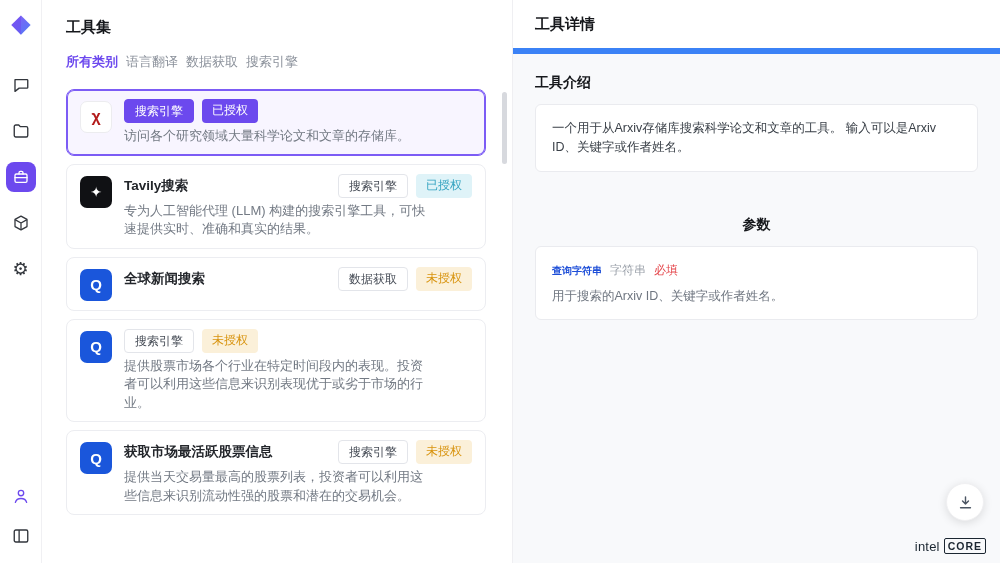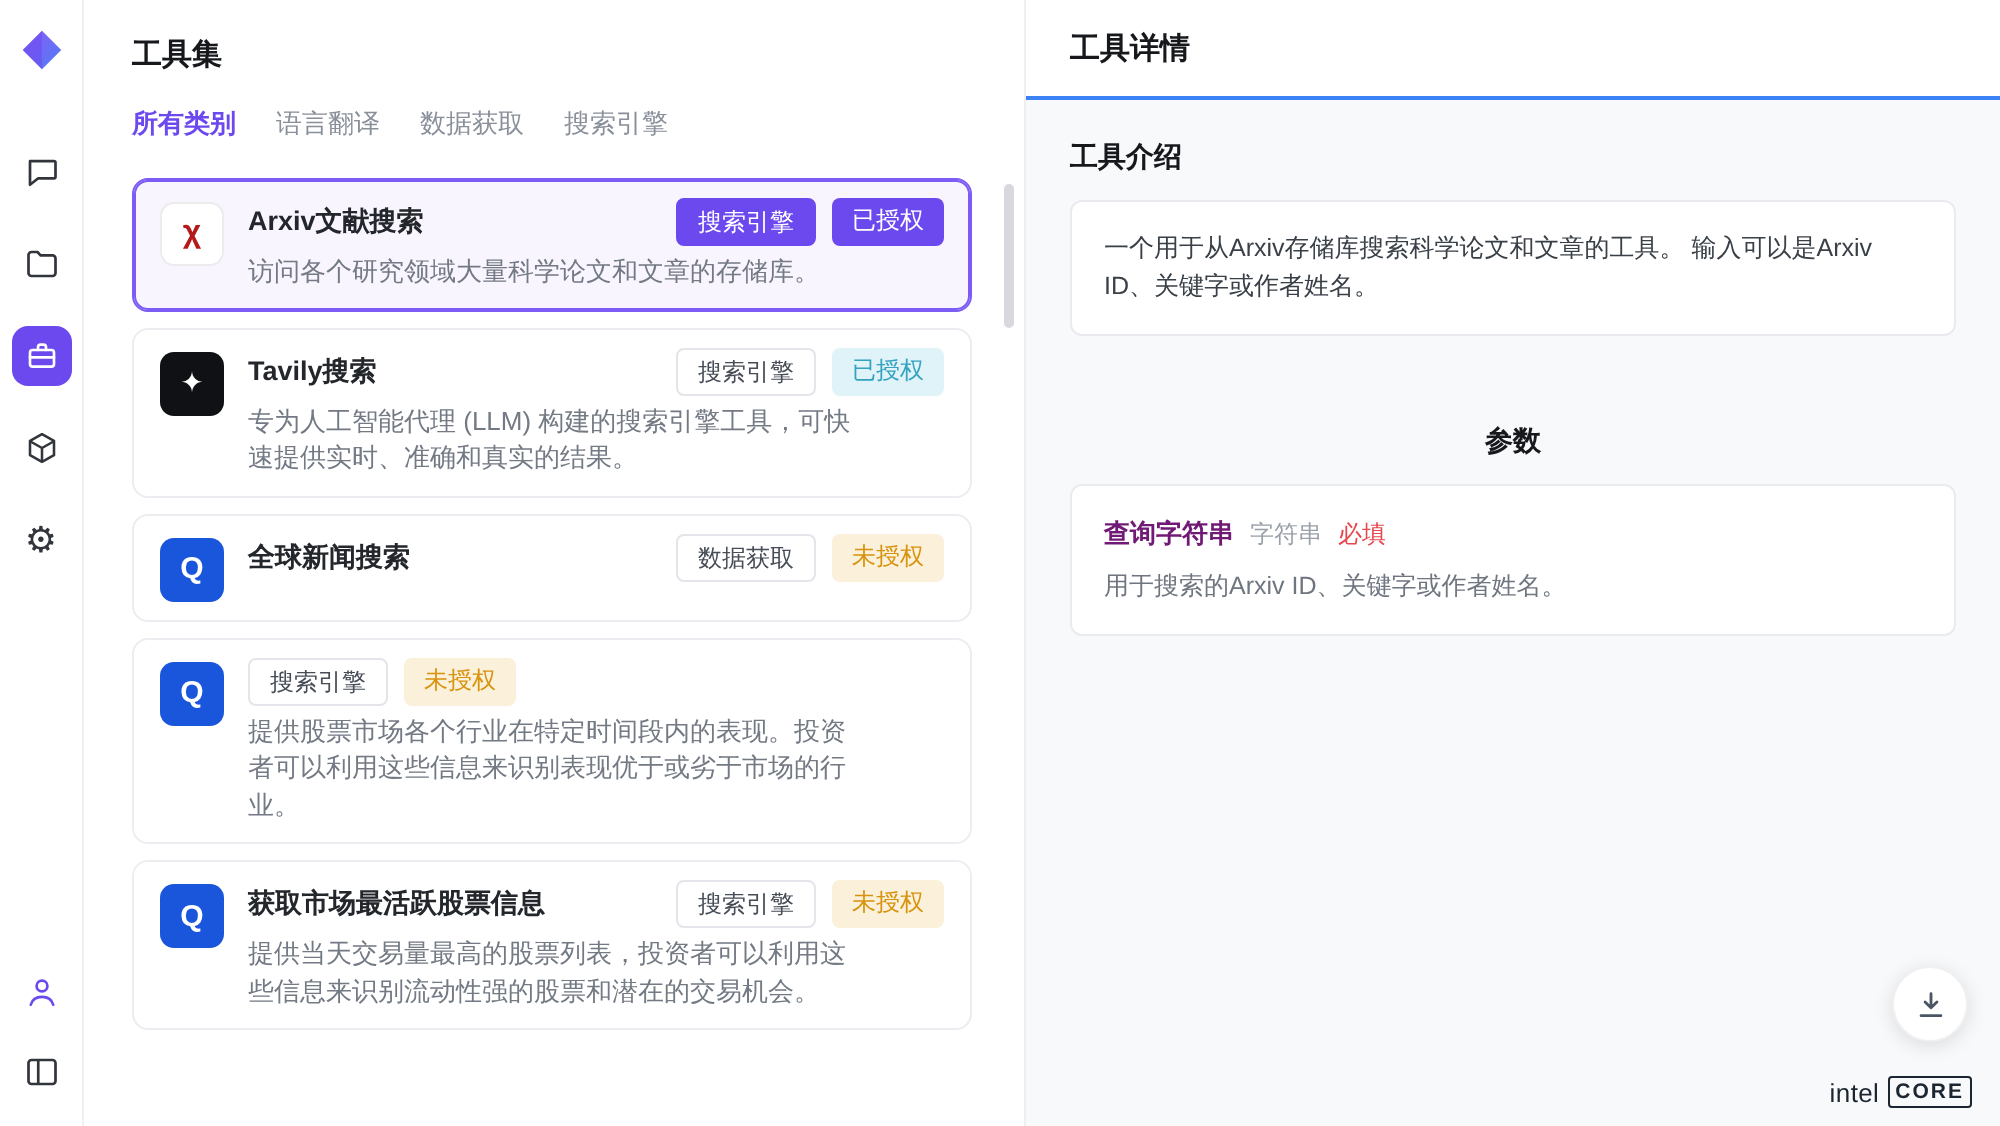--- a/index.html
+++ b/index.html
@@ -27,21 +27,21 @@
   .rail-icon.user { color:#6C49EE; margin-bottom:10px; }
   .rail-icon:last-child { margin-bottom:0; }
   .rail-icon svg { display:block; }
 
   
   .list-panel {
     width:470px; flex:none; height:100%; background:#fff;
     display:flex; flex-direction:column; padding-top:18px; position:relative;
   }
   .list-title { font-size:15px; font-weight:700; padding:0 24px; color:#16181C; }
-  .tabs { display:flex; gap:20px; margin-top:16px; padding:0 24px; }
+  .tabs { display:flex; gap:8px; margin-top:16px; padding:0 24px; }
   .tab { border:none; background:none; font-size:13px; color:#8A909A; cursor:pointer; font-family:inherit; padding:0; }
   .tab[data-active="true"] { color:#6C49EE; font-weight:700; }
   .cards { flex:1; overflow:hidden; margin-top:16px; padding:2px 26px 0 24px; display:flex; flex-direction:column; gap:8px; }
   .tool-card {
     display:flex; gap:12px; padding:9px 13px;
     border:1px solid #ECEDF1; border-radius:8px; background:#fff; cursor:pointer;
     flex:none;
   }
   .tool-card[data-selected="true"] {
     border-color:#7C5CF5; background:#F8F5FF; box-shadow:0 0 0 1px #7C5CF5 inset;
@@ -67,31 +67,31 @@
   .tool-desc { margin-top:4px; font-size:13px; line-height:1.42; color:#737A84; max-width:302px; }
   .scroll-thumb {
     position:absolute; right:5px; top:92px; width:5px; height:72px;
     background:#D7D9DE; border-radius:3px; cursor:grab;
   }
 
   
   .details { flex:1; height:100%; background:#F8F9FB; border-left:1px solid #EFEFF2; position:relative; display:flex; flex-direction:column; }
   .details-header {
     background:#fff; padding:15px 22px 14px; font-size:15px; font-weight:700;
-    color:#16181C; border-bottom:2px solid #3b82f6;
+    color:#16181C; border-bottom:6px solid #3b82f6;
   }
   .details-content { padding:16px 22px; }
   .section-heading { font-size:14px; font-weight:700; color:#16181C; margin:4px 0 12px; }
   .section-heading.second { margin-top:44px;text-align:center; }
   .info-card {
     background:#fff; border:1px solid #EAEBEF; border-radius:6px;
     padding:14px 16px; font-size:12.5px; color:#3A4048; line-height:1.5;
   }
   .param-row { display:flex; align-items:baseline; }
-  .param-name { font-size:13px; font-weight:700; color:#701a75; }
+  .param-name { font-size:10px; font-weight:700; color:#1d4ed8; }
   .param-type { font-size:12px; color:#9AA0A9; margin-left:8px; }
   .param-required { font-size:12px; color:#E5484D; margin-left:8px; }
   .param-desc { margin-top:8px; font-size:12.5px; color:#6F7680; }
 
   .fab {
     position:absolute; right:16px; bottom:42px; width:38px; height:38px;
     border-radius:50%; background:#fff; border:1px solid #F0F0F2;
     box-shadow:0 2px 10px rgba(0,0,0,.12);
     display:flex; align-items:center; justify-content:center; cursor:pointer;
   }
@@ -179,21 +179,20 @@
   </div>
 
   <div class="cards">
 
       <div class="tool-card" data-selected="true">
         <div class="tool-icon" data-variant="arxiv">
           <span>χ</span>
         </div>
         <div class="tool-body">
           <div class="tool-head">
-            <div class="tool-name">Arxiv文献搜索</div>
             <div class="badges">
               <span class="badge cat" data-variant="filled">搜索引擎</span>
               <span class="badge auth" data-variant="purple">已授权</span>
             </div>
           </div>
           <div class="tool-desc">访问各个研究领域大量科学论文和文章的存储库。</div>
         </div>
       </div>
 
       <div class="tool-card" data-selected="false">

